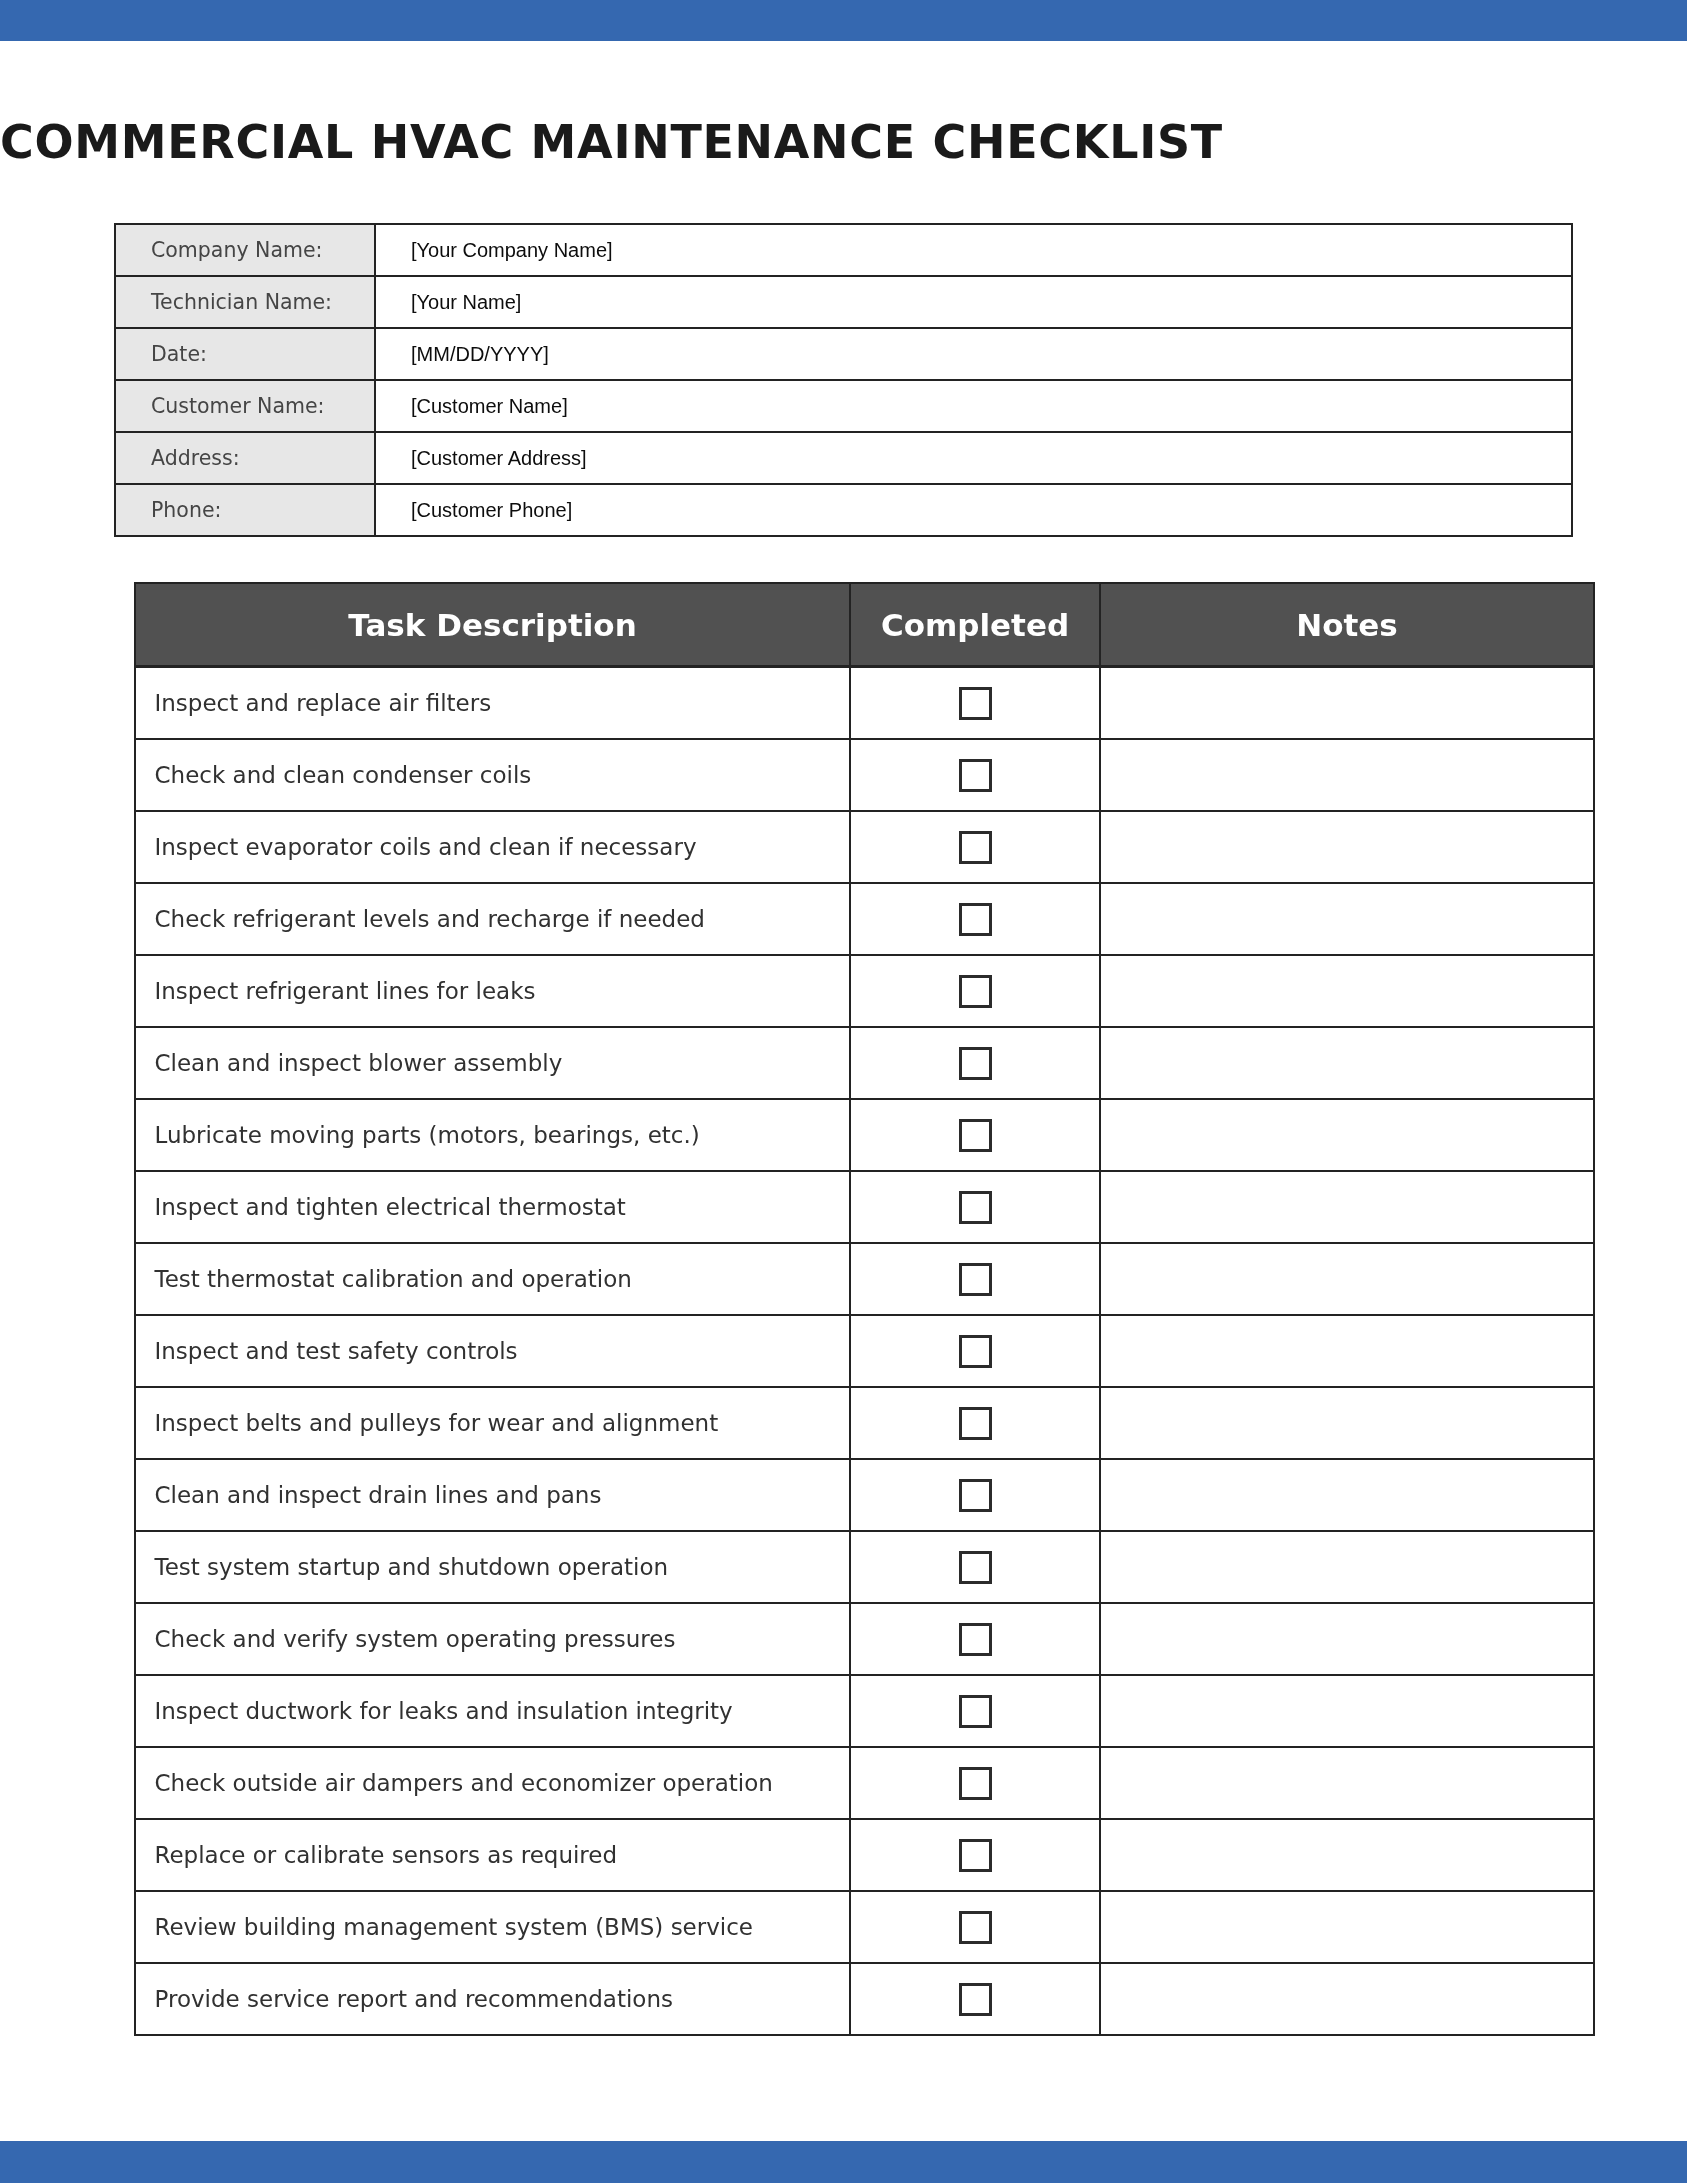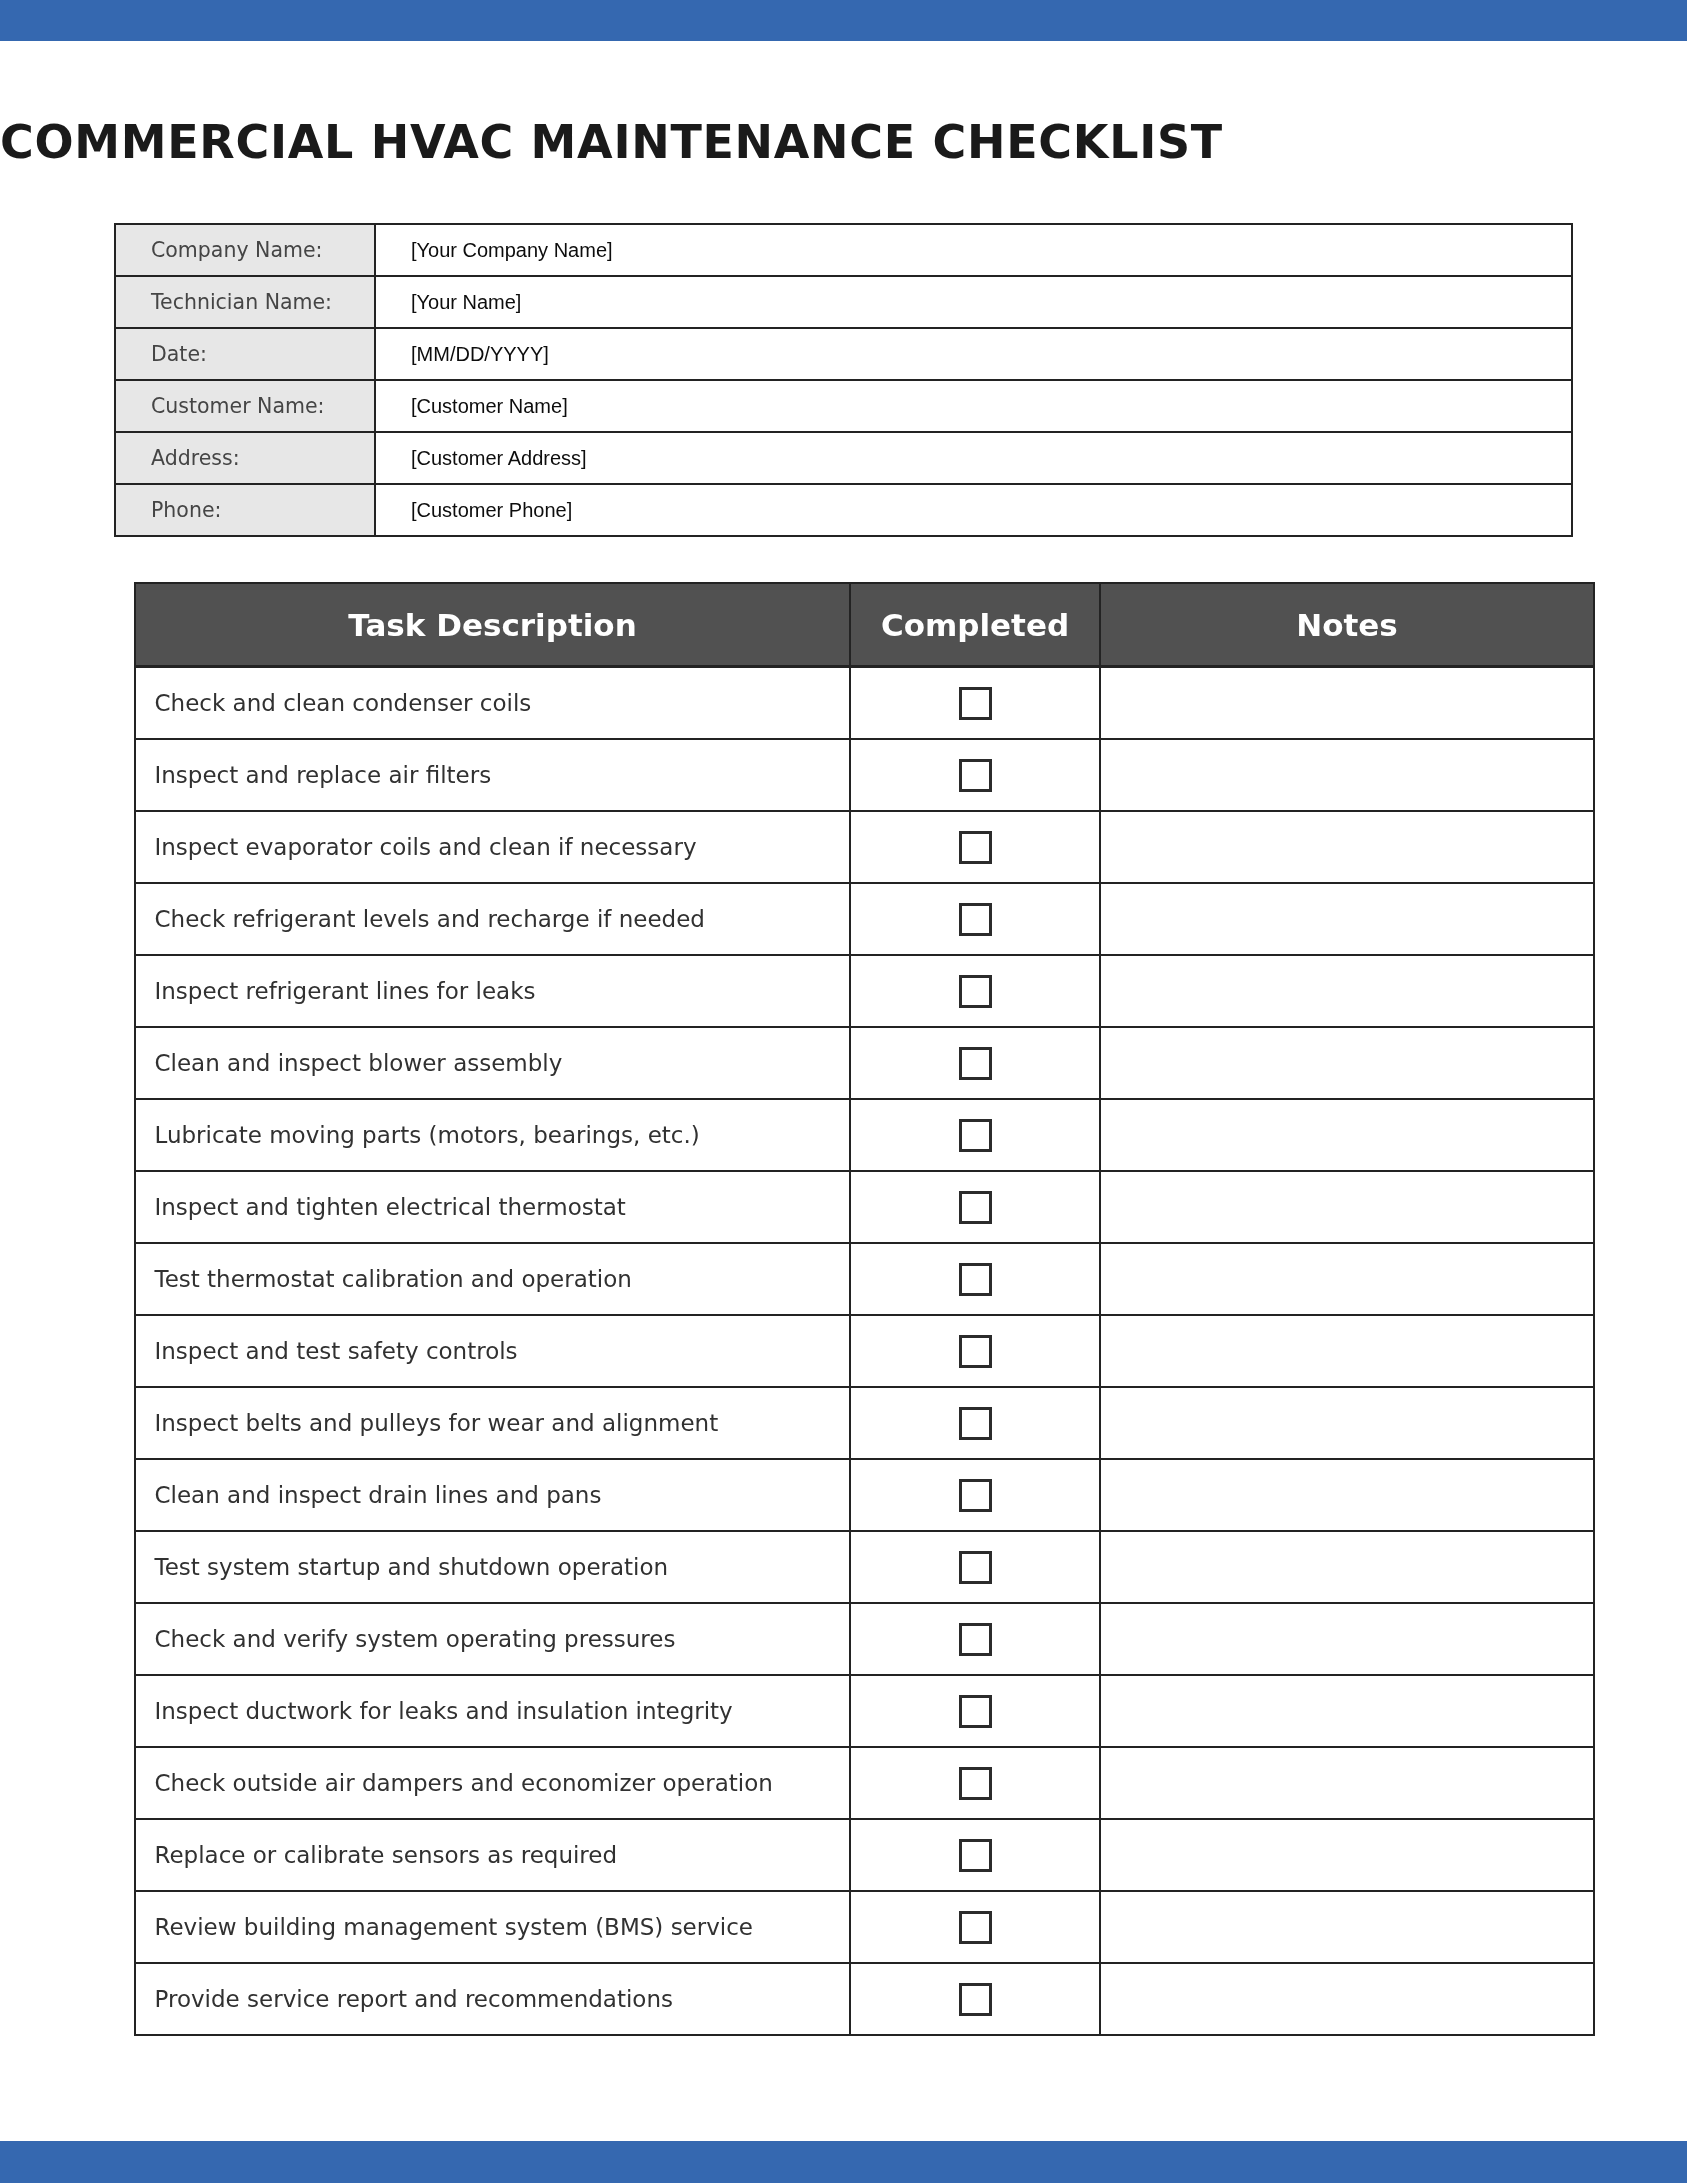--- a/index.html
+++ b/index.html
@@ -124,26 +124,26 @@
       </colgroup>
     <thead>
       <tr>
         <th>Task Description</th>
         <th>Completed</th>
         <th>Notes</th>
       </tr>
     </thead>
     <tbody id="task-body">
         <tr>
+          <td class="task-cell">Inspect and replace air filters</td>
+          <td class="check-cell"><span class="checkbox"></span></td>
+          <td class="note-cell"></td>
+        </tr>
+        <tr>
           <td class="task-cell">Check and clean condenser coils</td>
-          <td class="check-cell"><span class="checkbox"></span></td>
-          <td class="note-cell"></td>
-        </tr>
-        <tr>
-          <td class="task-cell">Inspect and replace air filters</td>
           <td class="check-cell"><span class="checkbox"></span></td>
           <td class="note-cell"></td>
         </tr>
         <tr>
           <td class="task-cell">Inspect evaporator coils and clean if necessary</td>
           <td class="check-cell"><span class="checkbox"></span></td>
           <td class="note-cell"></td>
         </tr>
         <tr>
           <td class="task-cell">Check refrigerant levels and recharge if needed</td>

